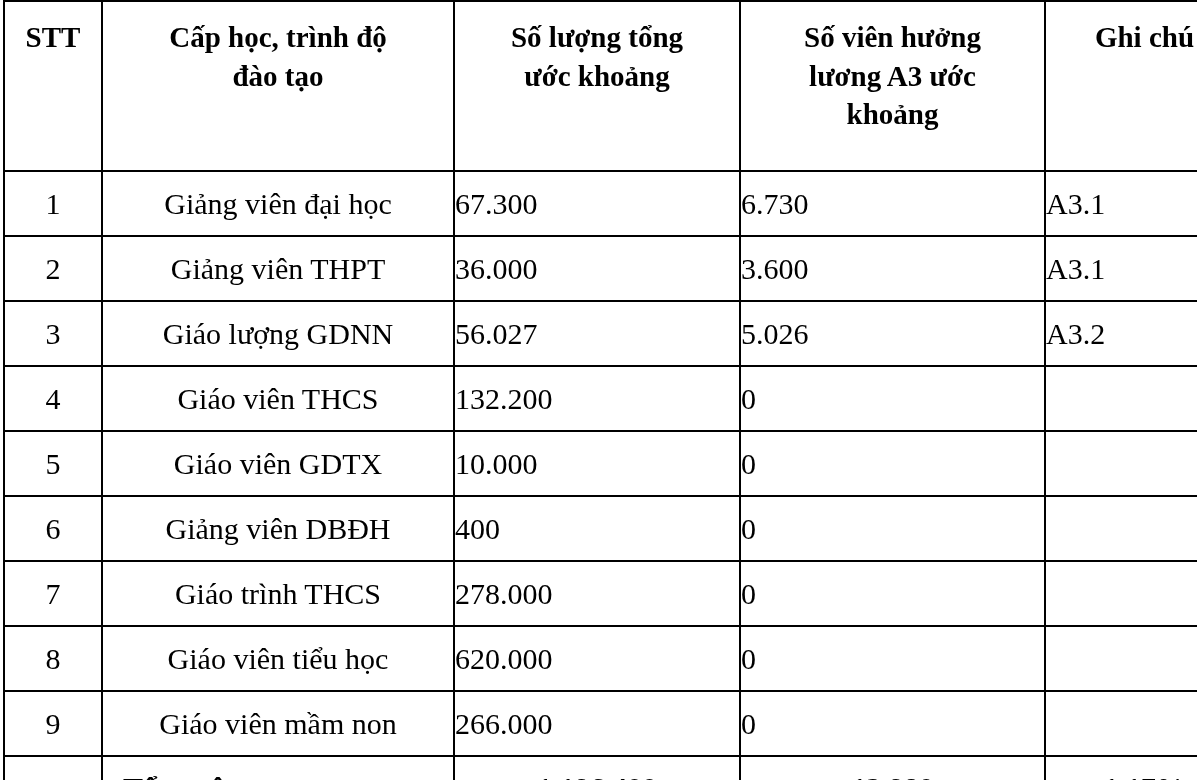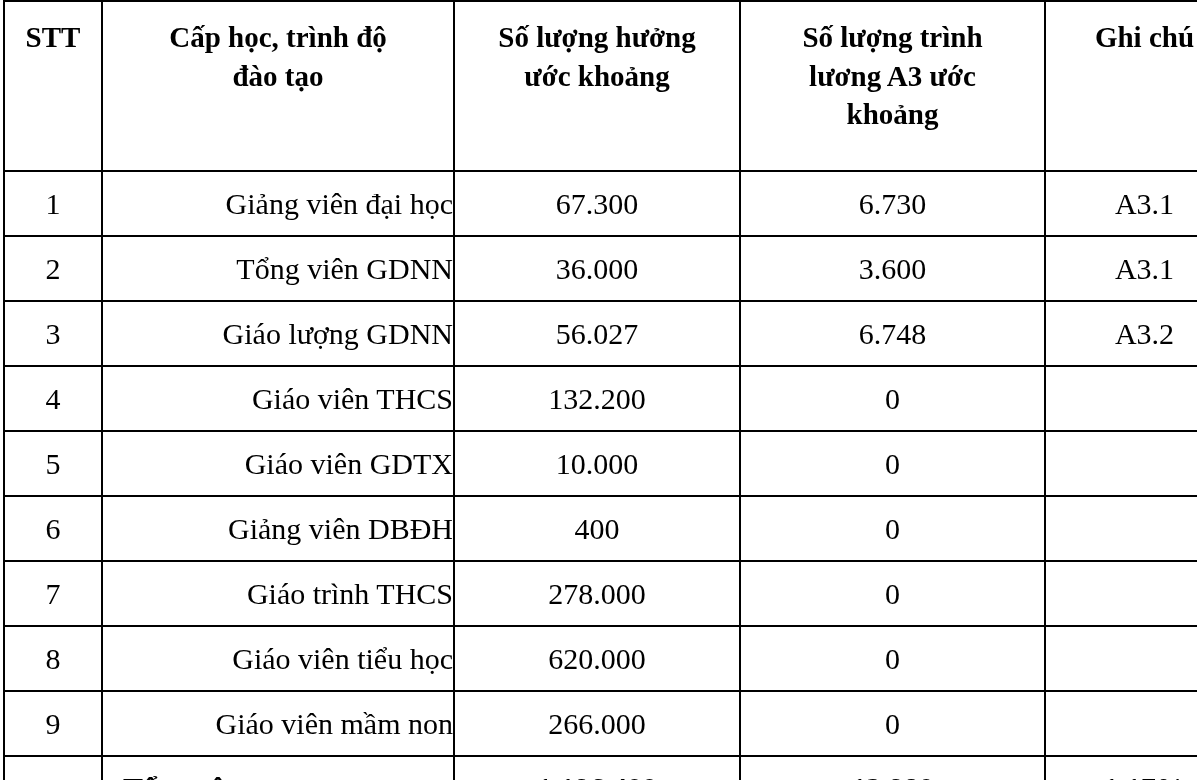--- a/index.html
+++ b/index.html
@@ -69,27 +69,26 @@
   tbody tr.data-row td {
     height: 63px;
     font-size: 30px;
     font-weight: normal;
     line-height: 1.2;
   }
   td.cell-stt {
     text-align: center;
   }
   td.cell-name {
-    text-align: right;
+    text-align: center;
     padding-left: 20px;
   }
   td.cell-total,
   td.cell-a3,
   td.cell-note {
-    text-align: center;
   }
 
   
   tbody tr.total-row td {
     height: 62px;
     font-size: 30px;
     font-weight: bold;
   }
   tbody tr.total-row td.cell-name {
     text-align: left;
@@ -118,54 +117,54 @@
     <thead>
       <tr class="header-row">
         <th class="h-stt">
           <span class="hdr-text">STT</span>
         </th>
         <th class="h-name">
           <span class="hdr-text">Cấp học, trình độ</span>
           <span class="hdr-text">đào tạo</span>
         </th>
         <th class="h-total">
-          <span class="hdr-text">Số lượng hưởng</span>
+          <span class="hdr-text">Số lượng tổng</span>
           <span class="hdr-text">ước khoảng</span>
         </th>
         <th class="h-a3">
-          <span class="hdr-text">Số lượng trình</span>
+          <span class="hdr-text">Số viên hưởng</span>
           <span class="hdr-text">lương A3 ước</span>
           <span class="hdr-text">khoảng</span>
         </th>
         <th class="h-note">
           <span class="hdr-text">Ghi chú</span>
         </th>
       </tr>
     </thead>
 
     <tbody id="table-body">
         <tr class="data-row">
           <td class="cell-stt">1</td>
           <td class="cell-name">Giảng viên đại học</td>
           <td class="cell-total">67.300</td>
           <td class="cell-a3">6.730</td>
           <td class="cell-note">A3.1</td>
         </tr>
         <tr class="data-row">
           <td class="cell-stt">2</td>
-          <td class="cell-name">Tổng viên GDNN</td>
+          <td class="cell-name">Giảng viên THPT</td>
           <td class="cell-total">36.000</td>
           <td class="cell-a3">3.600</td>
           <td class="cell-note">A3.1</td>
         </tr>
         <tr class="data-row">
           <td class="cell-stt">3</td>
           <td class="cell-name">Giáo lượng GDNN</td>
           <td class="cell-total">56.027</td>
-          <td class="cell-a3">6.748</td>
+          <td class="cell-a3">5.026</td>
           <td class="cell-note">A3.2</td>
         </tr>
         <tr class="data-row">
           <td class="cell-stt">4</td>
           <td class="cell-name">Giáo viên THCS</td>
           <td class="cell-total">132.200</td>
           <td class="cell-a3">0</td>
           <td class="cell-note"></td>
         </tr>
         <tr class="data-row">

